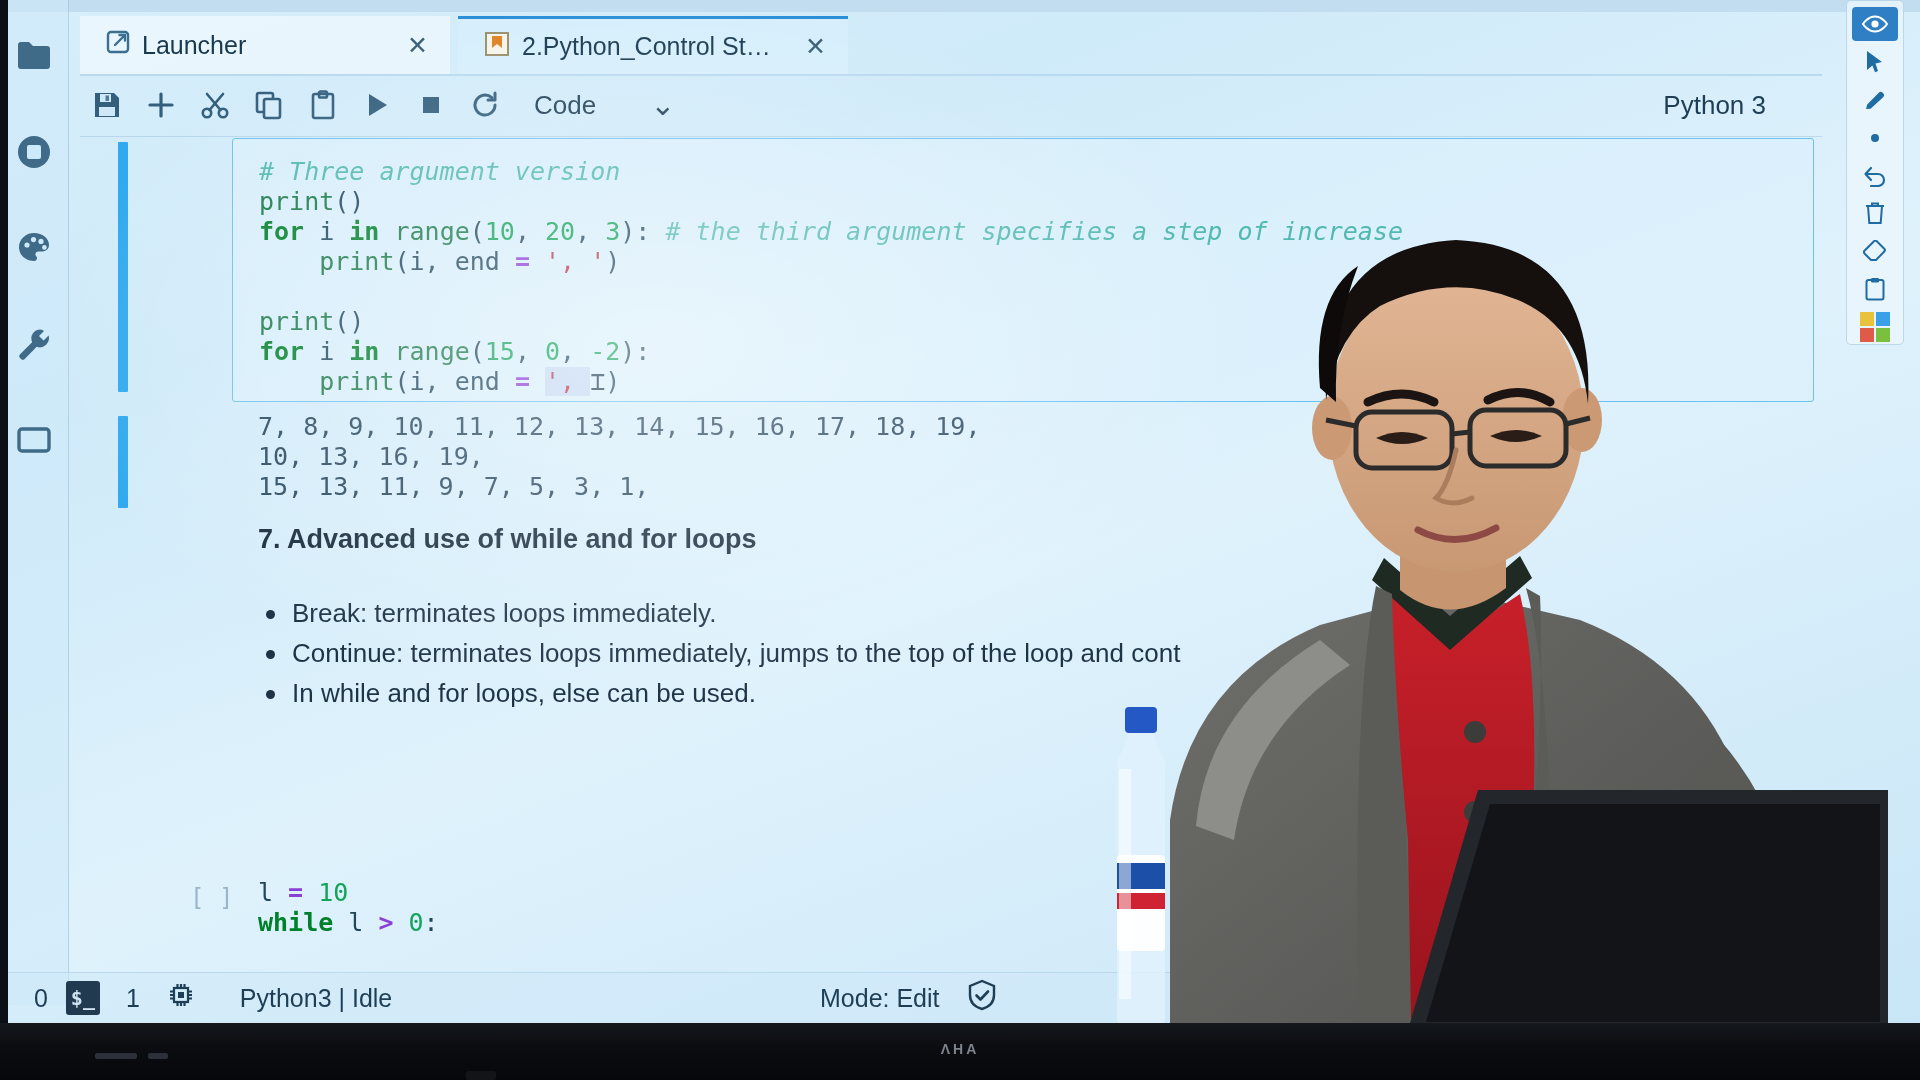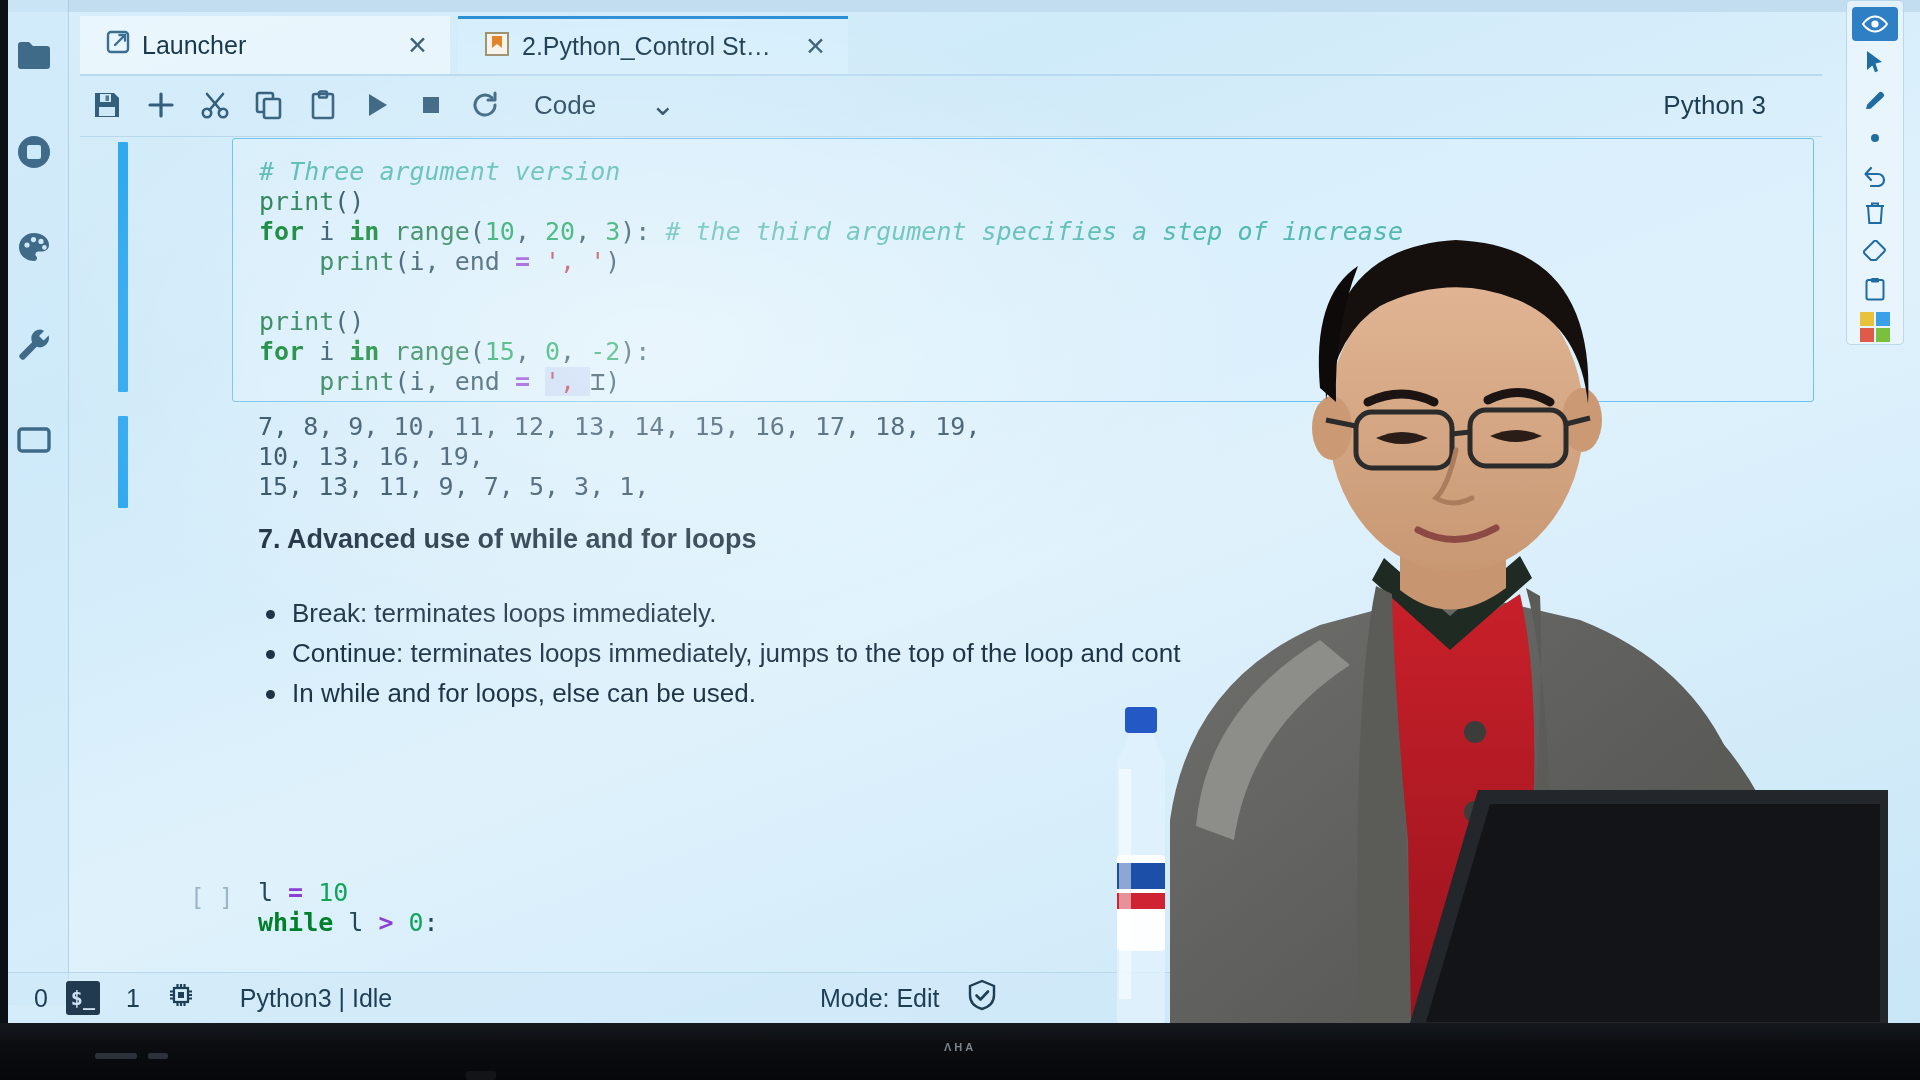--- a/index.html
+++ b/index.html
@@ -23,21 +23,21 @@
     background:radial-gradient(ellipse 900px 520px at 34% 34%, rgba(255,255,255,.42), rgba(255,255,255,0) 68%);
     pointer-events:none;
   }
   
   #bezel{
     position:absolute;left:0;top:1023px;width:1920px;height:57px;
     background:linear-gradient(180deg,#15181d 0%,#0b0d11 40%,#05070a 100%);
   }
   #bezel .brand{
     position:absolute;left:50%;top:18px;transform:translateX(-50%);
-    color:#7d848c;font-size:11px;letter-spacing:3px;font-weight:bold;text-align:center;
+    color:#7d848c;font-size:14px;letter-spacing:3px;font-weight:bold;text-align:center;
   }
   #bezel .ledL{position:absolute;left:95px;top:30px;width:42px;height:6px;background:#2b3039;border-radius:2px;}
   #bezel .ledR{position:absolute;left:148px;top:30px;width:20px;height:6px;background:#2b3039;border-radius:2px;}
   #bezel .ledC{position:absolute;left:466px;top:48px;width:30px;height:9px;background:#121418;border-radius:2px;}
 
   
   #app{position:absolute;left:0;top:0;width:1862px;height:1005px;}
 
   
   #activitybar{

